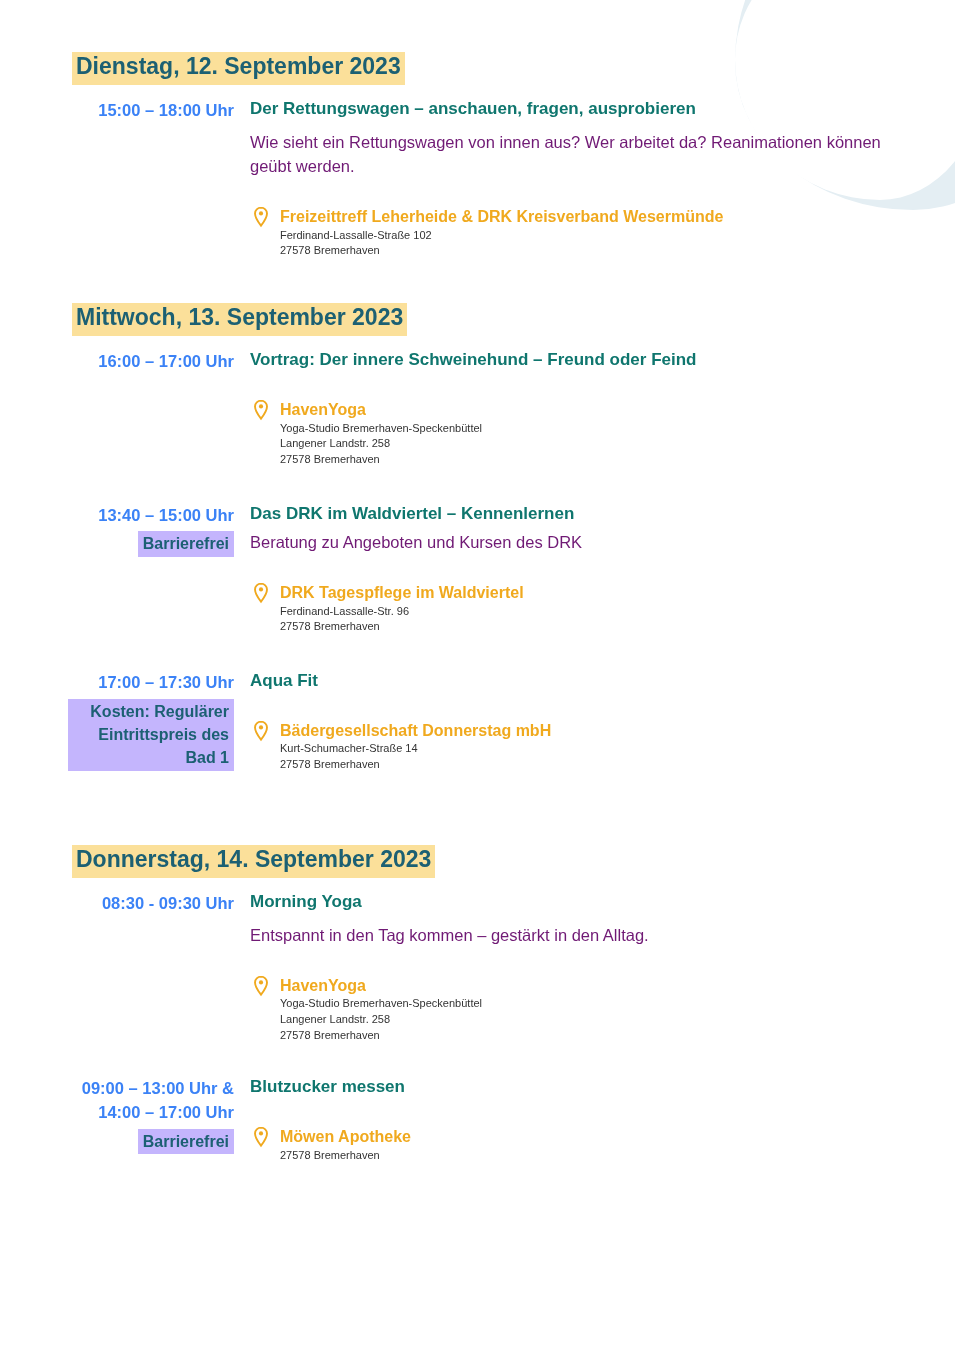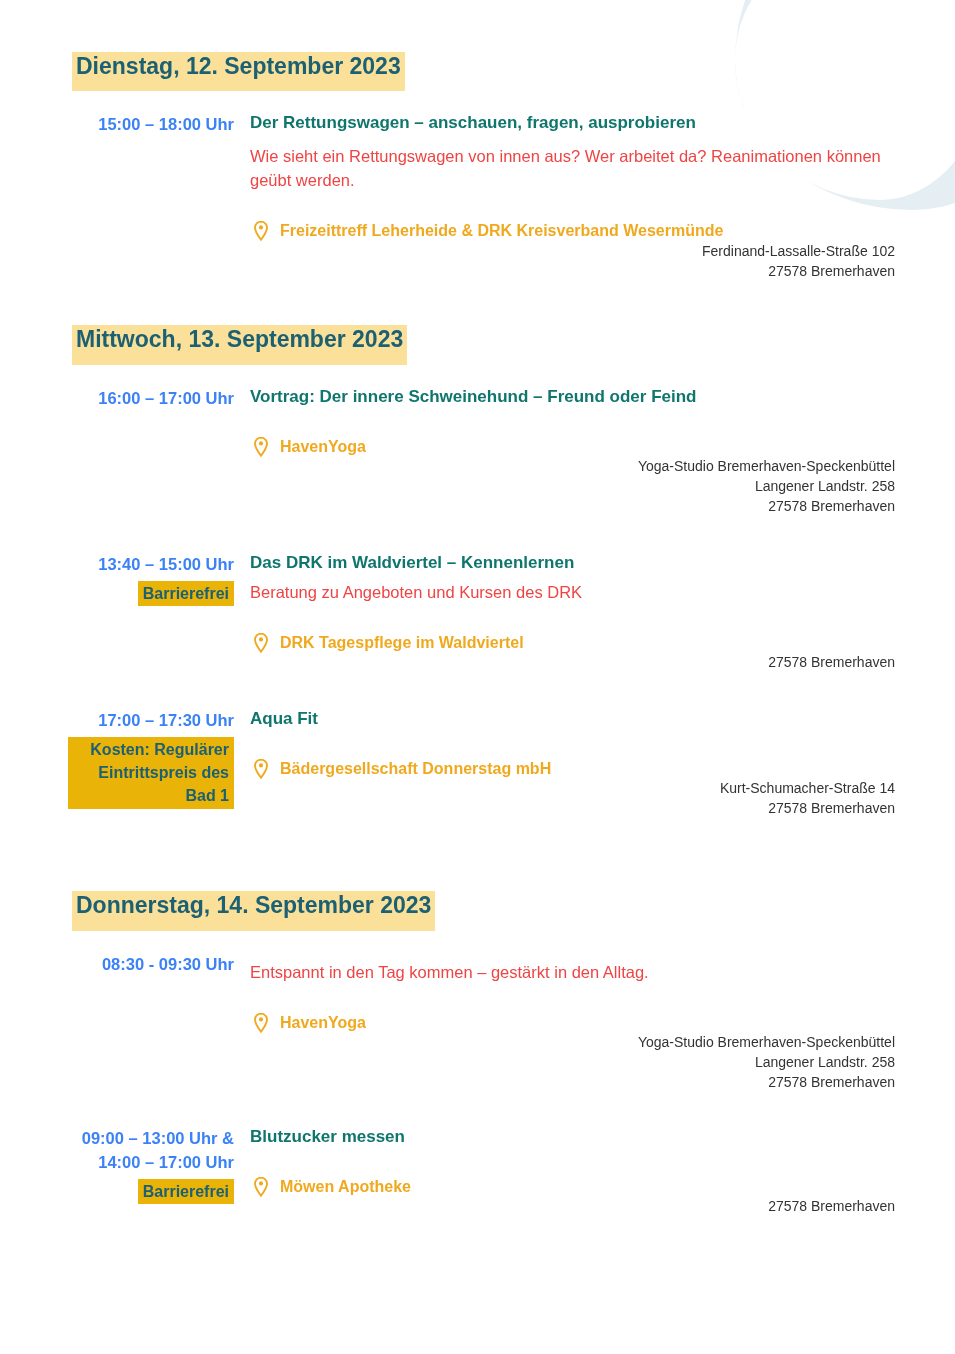--- a/index.html
+++ b/index.html
@@ -39,23 +39,23 @@
   }
 
   .day-block { margin-bottom: 0; }
 
   .day-title {
     display: inline-block;
     font-size: 23px;
     font-weight: bold;
     color: #1c6073;
     background: #fbe09a;
-    padding: 1px 4px 12px 4px;
+    padding: 1px 4px 6px 4px;
     line-height: 1.15;
-    margin: 0 0 8px 4px;
+    margin: 0 0 0 4px;
   }
 
   .event {
     display: flex;
     align-items: flex-start;
     margin-top: 12px;
   }
 
   .time-col {
     width: 180px;
@@ -69,41 +69,41 @@
     font-weight: bold;
     color: #3b82f6;
     line-height: 1.45;
     display: block;
   }
   .tag {
     display: inline-block;
     font-size: 16px;
     font-weight: bold;
     color: #1c6073;
-    background: #eab308;
+    background: #c4b5fd;
     padding: 1px 5px;
     line-height: 1.45;
     margin-top: 2px;
   }
   .tag-wrap { margin-top: 2px; }
 
   .body-col {
     flex: 1 1 auto;
     padding-left: 2px;
   }
   .event-title {
     font-size: 17px;
     font-weight: bold;
     color: #0f766e;
     line-height: 1.4;
     margin: 0 0 2px 0;
   }
   .event-desc {
     font-size: 16.5px;
-    color: #ef4444;
+    color: #701a75;
     line-height: 1.45;
     margin: 10px 0 0 0;
   }
   .event-desc.close { margin-top: 6px; }
 
   .loc {
     margin-top: 14px;
     position: relative;
     padding-left: 30px;
   }
@@ -115,25 +115,24 @@
   }
   .loc-name {
     font-size: 16px;
     font-weight: bold;
     color: #f0a91e;
     line-height: 1.35;
     display: block;
     margin-top: 27px;
   }
   .loc-line {
-    font-size: 14px;
+    font-size: 11px;
     color: #333333;
     line-height: 1.42;
     display: block;
-    text-align: right;
   }
   .gap-lg { height: 44px; }
   .gap-xl { height: 72px; }
 </style>
 </head>
 <body>
 
 <div id="page">
   <div class="blob"></div>
   <div class="blob-inner"></div>
@@ -202,20 +201,21 @@
           <p class="event-title">Das DRK im Waldviertel – Kennenlernen</p>
           <p class="event-desc close">Beratung zu Angeboten und Kursen des DRK</p>
           <div class="loc">
             <span class="pin">
               <svg width="18" height="22" viewBox="0 0 18 22">
                   <path d="M9 1.6c-3.3 0-6 2.6-6 5.9 0 4.4 6 12.2 6 12.2s6-7.8 6-12.2c0-3.3-2.7-5.9-6-5.9z" fill="none" stroke="#f0a91e" stroke-width="1.9"></path>
                   <circle cx="9" cy="7.4" r="2.1" fill="#f0a91e"></circle>
                 </svg>
             </span>
             <span class="loc-name">DRK Tagespflege im Waldviertel</span>
+            <span class="loc-line">Ferdinand-Lassalle-Str. 96</span>
             <span class="loc-line">27578 Bremerhaven</span>
           </div>
         </div>
       </div>
 
       <div class="event" style="margin-top:34px;">
         <div class="time-col">
           <span class="time">17:00 – 17:30 Uhr</span>
           <div class="tag-wrap">
             <span class="tag">Kosten: Regulärer Eintrittspreis des Bad 1</span>
@@ -241,20 +241,21 @@
     <div class="gap-xl"></div>
 
     <div class="day-block">
       <div class="day-title">Donnerstag, 14. September 2023</div>
 
       <div class="event">
         <div class="time-col">
           <span class="time">08:30 - 09:30 Uhr</span>
         </div>
         <div class="body-col">
+          <p class="event-title">Morning Yoga</p>
           <p class="event-desc">Entspannt in den Tag kommen – gestärkt in den Alltag.</p>
           <div class="loc">
             <span class="pin">
               <svg width="18" height="22" viewBox="0 0 18 22">
                   <path d="M9 1.6c-3.3 0-6 2.6-6 5.9 0 4.4 6 12.2 6 12.2s6-7.8 6-12.2c0-3.3-2.7-5.9-6-5.9z" fill="none" stroke="#f0a91e" stroke-width="1.9"></path>
                   <circle cx="9" cy="7.4" r="2.1" fill="#f0a91e"></circle>
                 </svg>
             </span>
             <span class="loc-name">HavenYoga</span>
             <span class="loc-line">Yoga-Studio Bremerhaven-Speckenbüttel</span>

